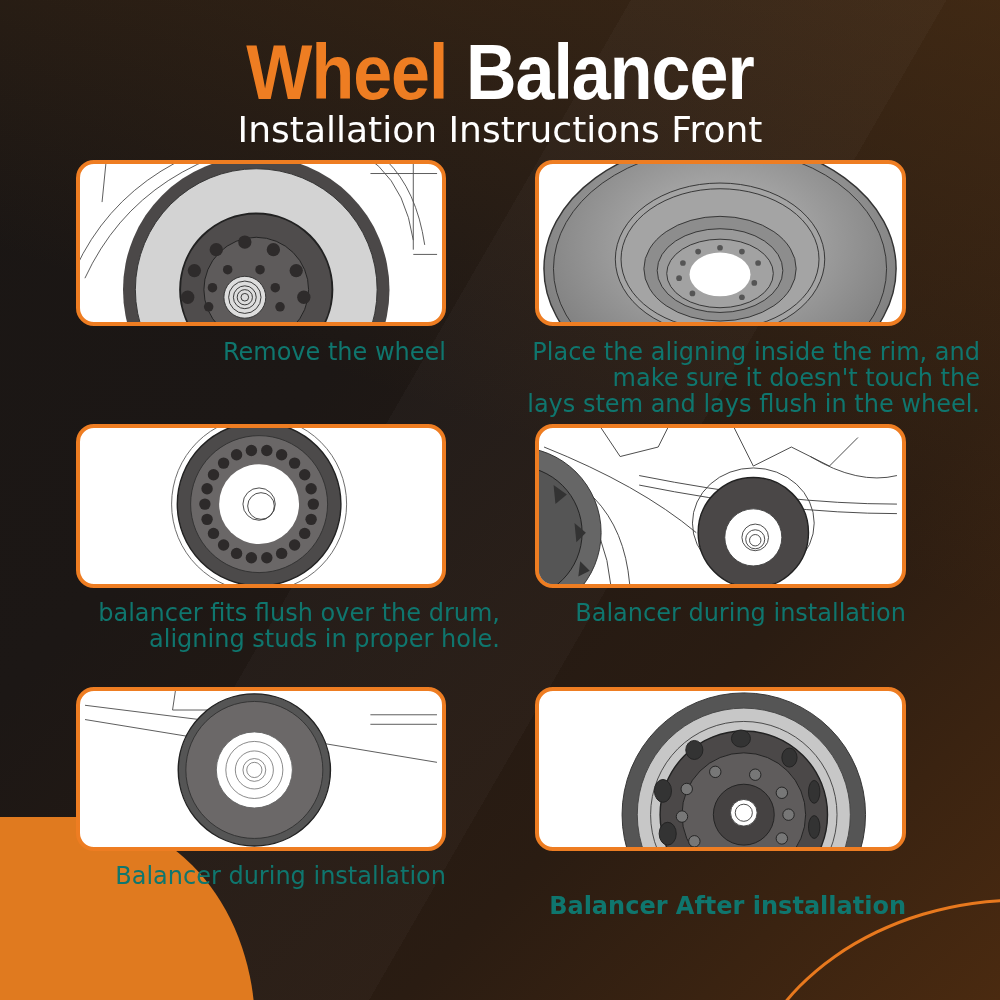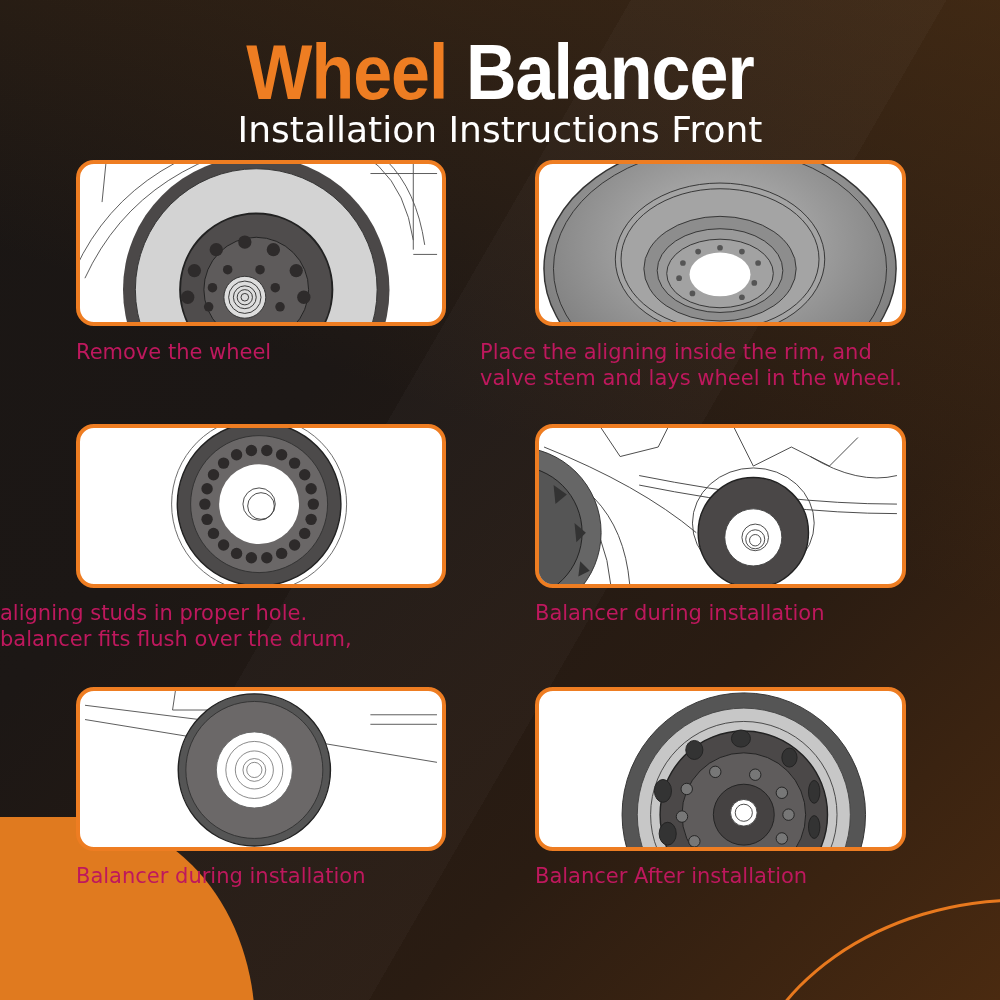--- a/index.html
+++ b/index.html
@@ -57,24 +57,24 @@
   .panel {
     position: absolute;
     background: #ffffff;
     border: 4px solid #ee7d22;
     border-radius: 18px;
     overflow: hidden;
   }
   .panel svg { display: block; width: 100%; height: 100%; }
   .caption {
     position: absolute;
-    text-align: left;
+    text-align: right;
     font-family: "DejaVu Sans", sans-serif;
-    font-size: 21px; line-height: 26px;
-    color: #be185d;
+    font-size: 24px; line-height: 26px;
+    color: #0f766e;
   }
 </style>
 </head>
 <body>
 
 <div class="bg-sheen"></div>
 <div class="orange-blob-cut"></div>
 <div class="orange-blob"></div>
 <div class="orange-arc"></div>
 
@@ -148,21 +148,22 @@
         <circle cx="225" cy="104" r="3"></circle>
       <circle cx="142" cy="120" r="3"></circle>
         <circle cx="221" cy="125" r="3"></circle>
       <circle cx="156" cy="136" r="3"></circle>
         <circle cx="208" cy="140" r="3"></circle>
     </g>
   </svg>
 </div>
 <div class="caption" style="left:480px; top:339px; width:500px;">
   <div>Place the aligning inside the rim, and</div>
-  <div>valve stem and lays wheel in the wheel.</div>
+  <div>make sure it doesn't touch the</div>
+  <div>lays stem and lays flush in the wheel.</div>
 </div>
 
 <div class="panel" style="left:76px; top:424px; width:370px; height:164px;">
   <svg viewBox="0 0 370 164">
     <circle cx="183" cy="80" r="92" fill="none" stroke="#666" stroke-width="1"></circle>
     <circle cx="183" cy="80" r="86" fill="#4c4a4a" stroke="#222" stroke-width="1.5"></circle>
     <circle cx="183" cy="80" r="72" fill="#6a6767" stroke="#333" stroke-width="1"></circle>
     <circle cx="183" cy="80" r="42" fill="#ffffff"></circle>
     <circle cx="183" cy="80" r="17" fill="none" stroke="#444" stroke-width="1"></circle>
     <circle cx="185" cy="82" r="14" fill="none" stroke="#444" stroke-width="1"></circle>
@@ -186,22 +187,22 @@
         <circle cx="174.88805421842275" cy="23.580177812786836" r="6"></circle>
         <circle cx="191.11194578157725" cy="23.58017781278683" r="6"></circle>
         <circle cx="206.67865574110755" cy="28.15097626479246" r="6"></circle>
         <circle cx="220.32706183488125" cy="36.92227426180729" r="6"></circle>
         <circle cx="230.9514513713773" cy="49.1834734050309" r="6"></circle>
         <circle cx="237.69109949602634" cy="63.9412442600385" r="6"></circle>
       </g>
   </svg>
 </div>
 <div class="caption" style="left:0px; top:600px; width:500px;">
+  <div>balancer fits flush over the drum,</div>
   <div>aligning studs in proper hole.</div>
-  <div>balancer fits flush over the drum,</div>
 </div>
 
 <div class="panel" style="left:535px; top:424px; width:371px; height:164px;">
   <svg viewBox="0 0 371 164">
     <path d="M0 20 Q100 60 160 110" fill="none" stroke="#444" stroke-width="1"></path>
     <path d="M60 0 L80 30 L120 20 L130 0" fill="none" stroke="#444" stroke-width="1"></path>
     <path d="M200 0 L220 40 L260 20 L300 40 L330 10" fill="none" stroke="#444" stroke-width="1"></path>
     <path d="M100 50 Q250 80 371 80" fill="none" stroke="#444" stroke-width="1"></path>
     <path d="M100 60 Q250 90 371 90" fill="none" stroke="#444" stroke-width="1"></path>
     <path d="M280 30 Q330 60 371 50" fill="none" stroke="#444" stroke-width="1"></path>
@@ -273,15 +274,15 @@
         <circle cx="222" cy="88" r="6"></circle>
       <circle cx="150" cy="103" r="6"></circle>
         <circle cx="250" cy="107" r="6"></circle>
       <circle cx="145" cy="132" r="6"></circle>
         <circle cx="257" cy="130" r="6"></circle>
       <circle cx="158" cy="158" r="6"></circle>
         <circle cx="250" cy="155" r="6"></circle>
     </g>
   </svg>
 </div>
-<div class="caption" style="left:535px; top:863px; width:371px;">
+<div class="caption" style="left:535px; top:893px; width:371px;font-weight:bold;">
   <div>Balancer After installation</div>
 </div>
 
 </body></html>

